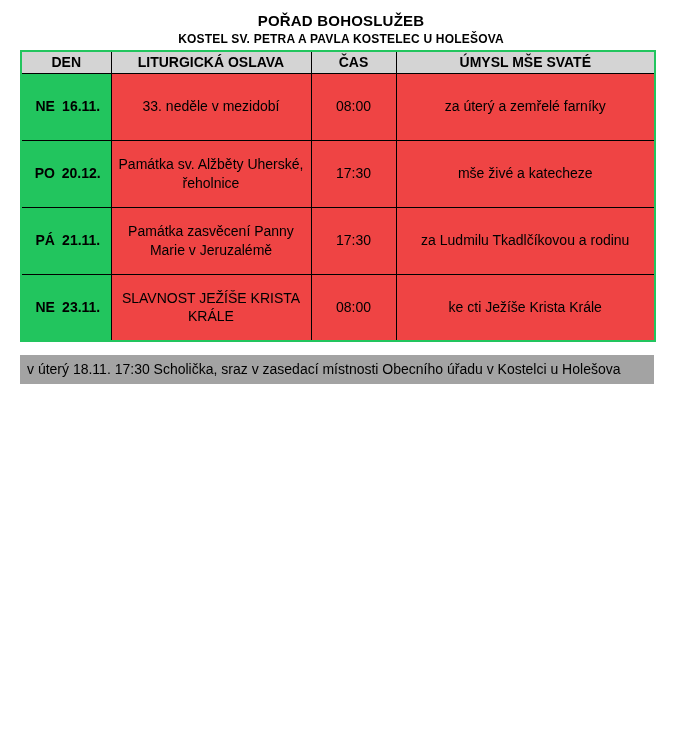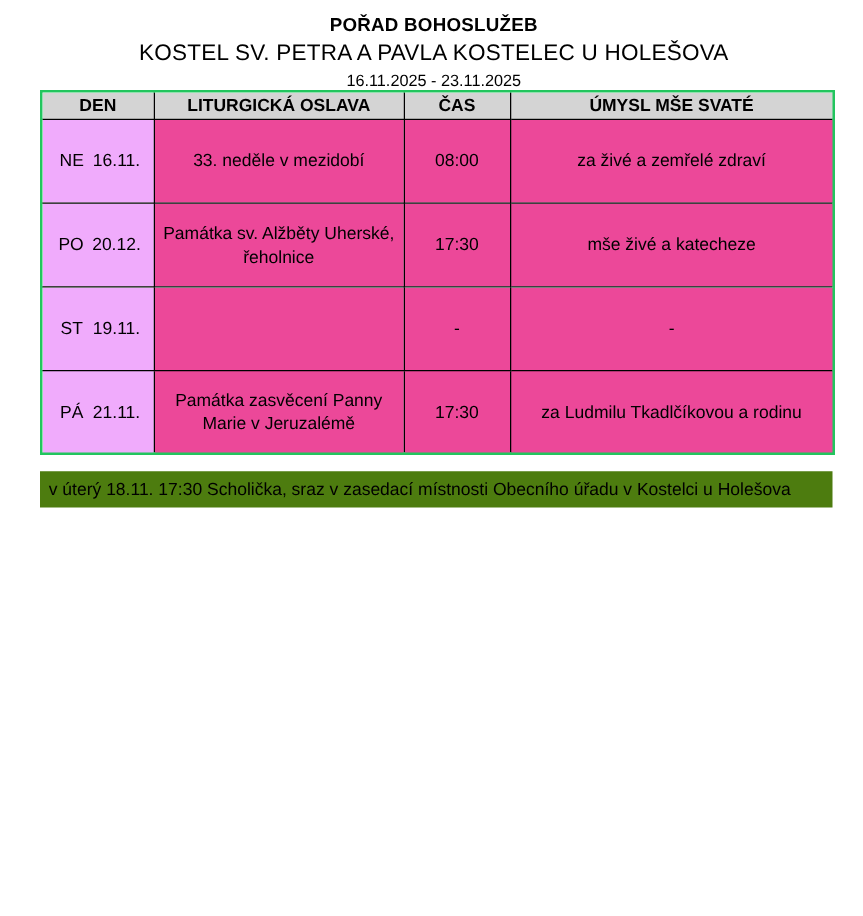--- a/index.html
+++ b/index.html
@@ -8,32 +8,32 @@
     padding: 0;
     background: #ffffff;
     width: 690px;
     height: 733px;
     font-family: "Liberation Sans", sans-serif;
     color: #000000;
   }
   .page {
     width: 690px;
     height: 733px;
-    padding: 8px 28px 0 32px;
+    padding: 8px 28px 0 20px;
   }
   .doc-header { text-align: center; margin-top: 4px; }
   .doc-title {
     font-size: 15px;
     font-weight: bold;
     margin: 0 0 3px 0;
     letter-spacing: 0.2px;
   }
   .doc-subtitle {
-    font-size: 18px;
-    font-weight: normal;
+    font-size: 12px;
+    font-weight: bold;
     margin: 0 0 4px 0;
     letter-spacing: 0.2px;
   }
   .doc-daterange {
     font-size: 13px;
     font-weight: normal;
   }
   table.schedule {
     border-collapse: collapse;
     width: 634px;
@@ -52,48 +52,47 @@
   col.c-den { width: 90px; }
   col.c-lit { width: 200px; }
   col.c-cas { width: 85px; }
   col.c-umy { width: 259px; }
   thead th {
     background: #d4d4d4;
     font-weight: bold;
     height: 22px;
     padding: 2px 4px;
   }
-  tbody td { height: 67px; background: #ec4899; line-height: 1.3; }
+  tbody td { height: 67px; background: #ef4444; line-height: 1.3; }
   td.day-cell {
-    background: #f0abfc;
-    font-weight: normal;
+    background: #22c55e;
+    font-weight: bold;
     text-align: left;
     padding-left: 6px;
   }
   td.day-cell .day-abbr { display: inline-block; min-width: 26px; }
   td.day-cell .day-date { display: inline-block; }
   .note {
-    background: #4d7c0f;
+    background: #a3a3a3;
     width: 634px;
     margin-top: 13px;
     padding: 5px 7px;
     font-size: 14px;
     line-height: 1.35;
     text-align: left;
   }
 </style>
 </head>
 <body>
 
 <div class="page">
 
   <div class="doc-header">
     <div class="doc-title">POŘAD BOHOSLUŽEB</div>
     <div class="doc-subtitle">KOSTEL SV. PETRA A PAVLA KOSTELEC U HOLEŠOVA</div>
-    <div class="doc-daterange">16.11.2025 - 23.11.2025</div>
   </div>
 
   <table class="schedule">
     <colgroup>
       <col class="c-den">
         <col class="c-lit">
         <col class="c-cas">
         <col class="c-umy">
     </colgroup>
     <thead>
@@ -105,47 +104,47 @@
       </tr>
     </thead>
     <tbody>
       <tr>
         <td class="day-cell">
           <span class="day-abbr">NE</span>
           <span class="day-date">16.11.</span>
         </td>
         <td>33. neděle v mezidobí</td>
         <td>08:00</td>
-        <td>za živé a zemřelé zdraví</td>
+        <td>za úterý a zemřelé farníky</td>
       </tr>
       <tr>
         <td class="day-cell">
           <span class="day-abbr">PO</span>
           <span class="day-date">20.12.</span>
         </td>
         <td>Památka sv. Alžběty Uherské, řeholnice</td>
         <td>17:30</td>
         <td>mše živé a katecheze</td>
       </tr>
       <tr>
         <td class="day-cell">
-          <span class="day-abbr">ST</span>
-          <span class="day-date">19.11.</span>
-        </td>
-        <td></td>
-        <td>-</td>
-        <td>-</td>
-      </tr>
-      <tr>
-        <td class="day-cell">
           <span class="day-abbr">PÁ</span>
           <span class="day-date">21.11.</span>
         </td>
         <td>Památka zasvěcení Panny Marie v Jeruzalémě</td>
         <td>17:30</td>
         <td>za Ludmilu Tkadlčíkovou a rodinu</td>
+      </tr>
+      <tr>
+        <td class="day-cell">
+          <span class="day-abbr">NE</span>
+          <span class="day-date">23.11.</span>
+        </td>
+        <td>SLAVNOST JEŽÍŠE KRISTA KRÁLE</td>
+        <td>08:00</td>
+        <td>ke cti Ježíše Krista Krále</td>
       </tr>
     </tbody>
   </table>
 
   <div class="note">v úterý 18.11. 17:30 Scholička, sraz v zasedací místnosti Obecního úřadu v Kostelci u Holešova</div>
 
 </div>
 
 </body></html>

